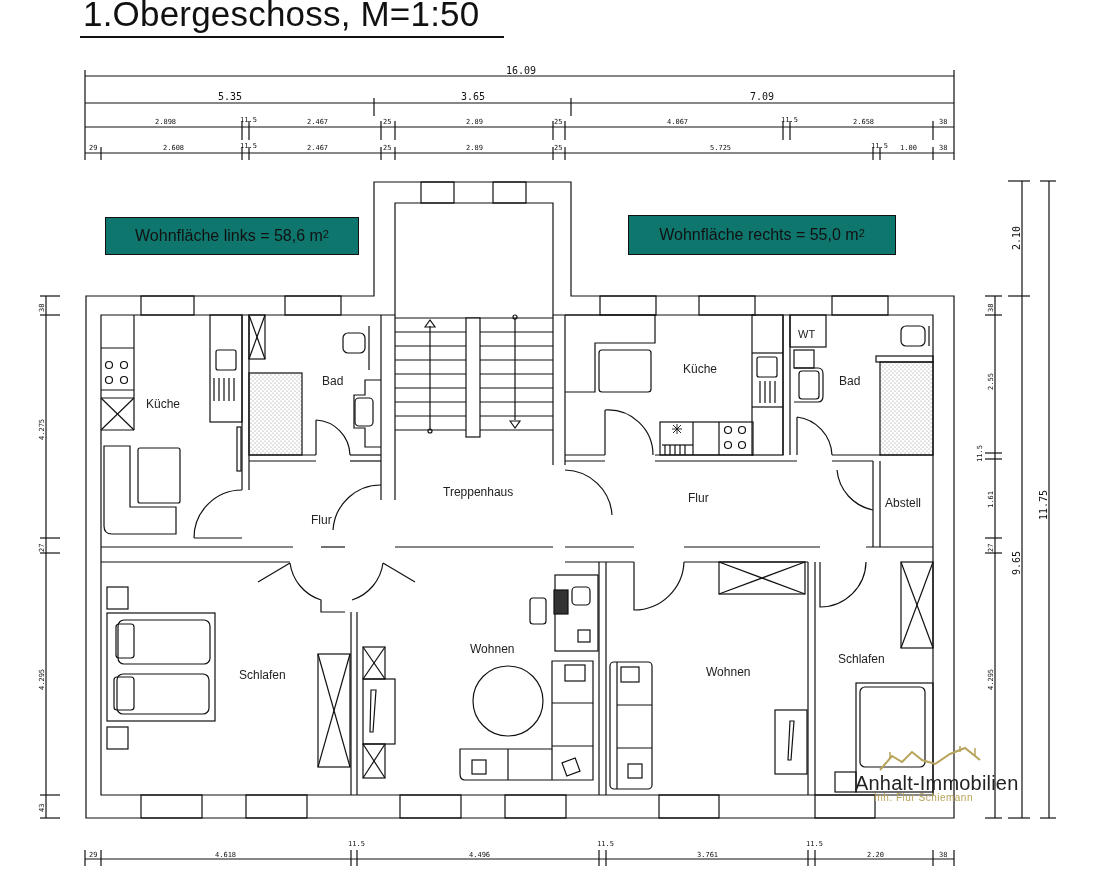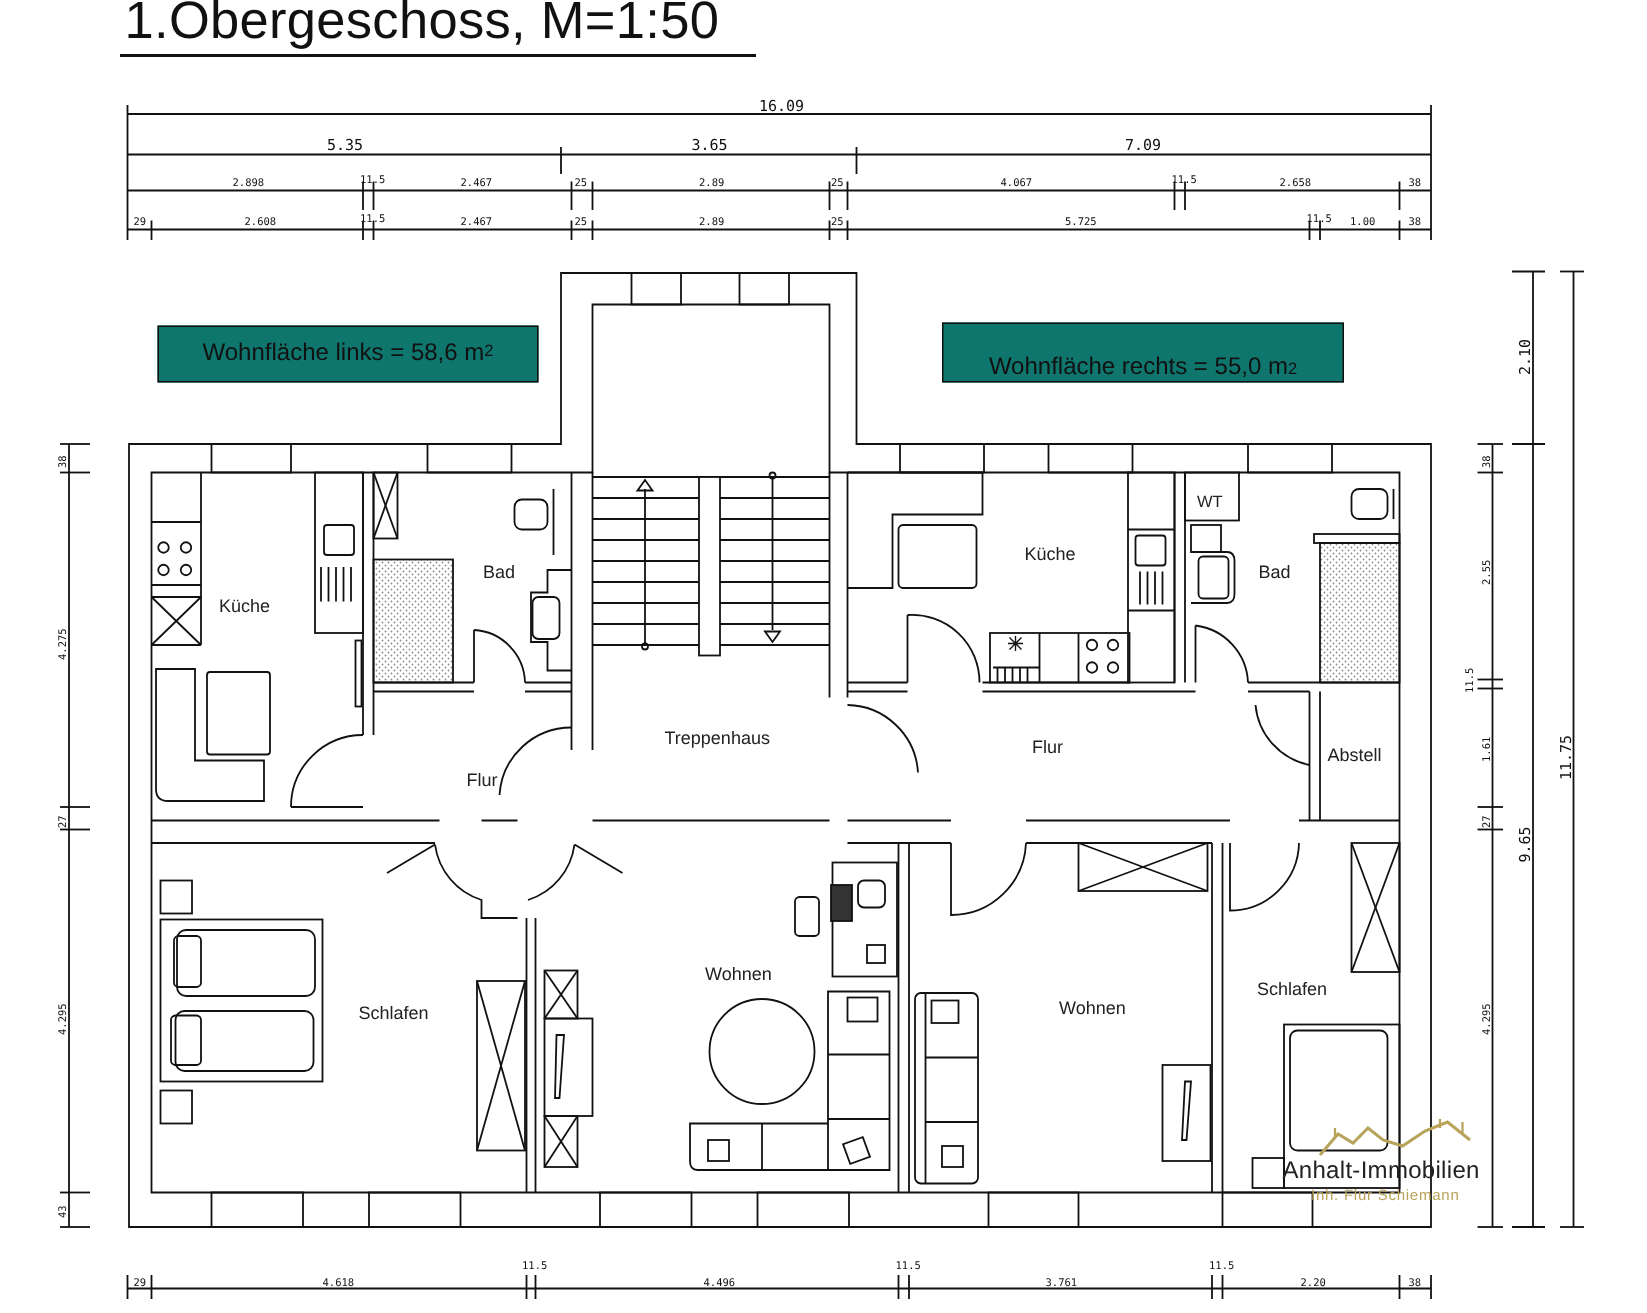--- a/index.html
+++ b/index.html
@@ -6,21 +6,21 @@
   body{width:1098px;height:875px;position:relative;overflow:hidden;font-family:"Liberation Sans",sans-serif;}
   .title{position:absolute;left:83px;top:-6px;font-size:35px;color:#111;white-space:nowrap;letter-spacing:0.2px;}
   .title-underline{position:absolute;left:80px;top:36px;width:424px;height:2px;background:#111;}
   svg.plan{position:absolute;left:0;top:0;}
   .lbl{font-family:"Liberation Sans",sans-serif;font-size:12px;fill:#222;}
   .dim{font-family:"DejaVu Sans Mono",monospace;font-size:7px;fill:#111;}
   .dimbig{font-family:"DejaVu Sans Mono",monospace;font-size:10px;fill:#111;}
   .area-box{position:absolute;border:1.2px solid #111;background:#0f766e;font-size:16px;color:#111;white-space:nowrap;display:flex;align-items:center;justify-content:center;box-sizing:border-box;}
   .area-box sup{font-size:11px;position:relative;top:-2px;}
   .logo{position:absolute;left:850px;top:742px;width:180px;height:60px;}
-  .logo-name{position:absolute;left:5px;top:30px;font-size:16px;color:#222;white-space:nowrap;letter-spacing:0.2px;}
+  .logo-name{position:absolute;left:5px;top:30px;font-size:20px;color:#222;white-space:nowrap;letter-spacing:0.2px;}
   .logo-sub{position:absolute;left:24px;top:50px;font-size:10px;color:#b8a35a;white-space:nowrap;letter-spacing:0.5px;}
 </style>
 </head>
 <body>
 
 <div class="title">1.Obergeschoss, M=1:50</div>
 <div class="title-underline"></div>
 
 <svg class="plan" width="1098" height="875" viewBox="0 0 1098 875">
   <defs>
@@ -416,21 +416,21 @@
     <text class="dimbig" transform="translate(1020,250) rotate(-90)">2.10</text>
     <text class="dimbig" transform="translate(1020,575) rotate(-90)">9.65</text>
     <text class="dimbig" transform="translate(1047,520) rotate(-90)">11.75</text>
   </g>
 </svg>
 
 <div class="area-box" style="left:105px;top:217px;width:254px;height:38px;">
   <span>Wohnfläche links = 58,6 m</span>
     <sup>2</sup>
 </div>
-<div class="area-box" style="left:628px;top:215px;width:268px;height:40px;align-items:flex-end;">
+<div class="area-box" style="left:628px;top:215px;width:268px;height:40px;">
   <span>Wohnfläche rechts = 55,0 m</span>
     <sup>2</sup>
 </div>
 
 <div class="logo">
   <svg width="180" height="34" style="position:absolute;left:0;top:0">
     <path d="M30 28 L42 14 L52 20 L62 10 L72 18 L85 22 L100 12 L115 6 L130 18" stroke="#b8a35a" stroke-width="2" fill="none"></path>
     <path d="M40 10 L40 16 M110 4 L110 10 M125 6 L125 14" stroke="#b8a35a" stroke-width="1.5" fill="none"></path>
   </svg>
   <div class="logo-name">Anhalt-Immobilien</div>

